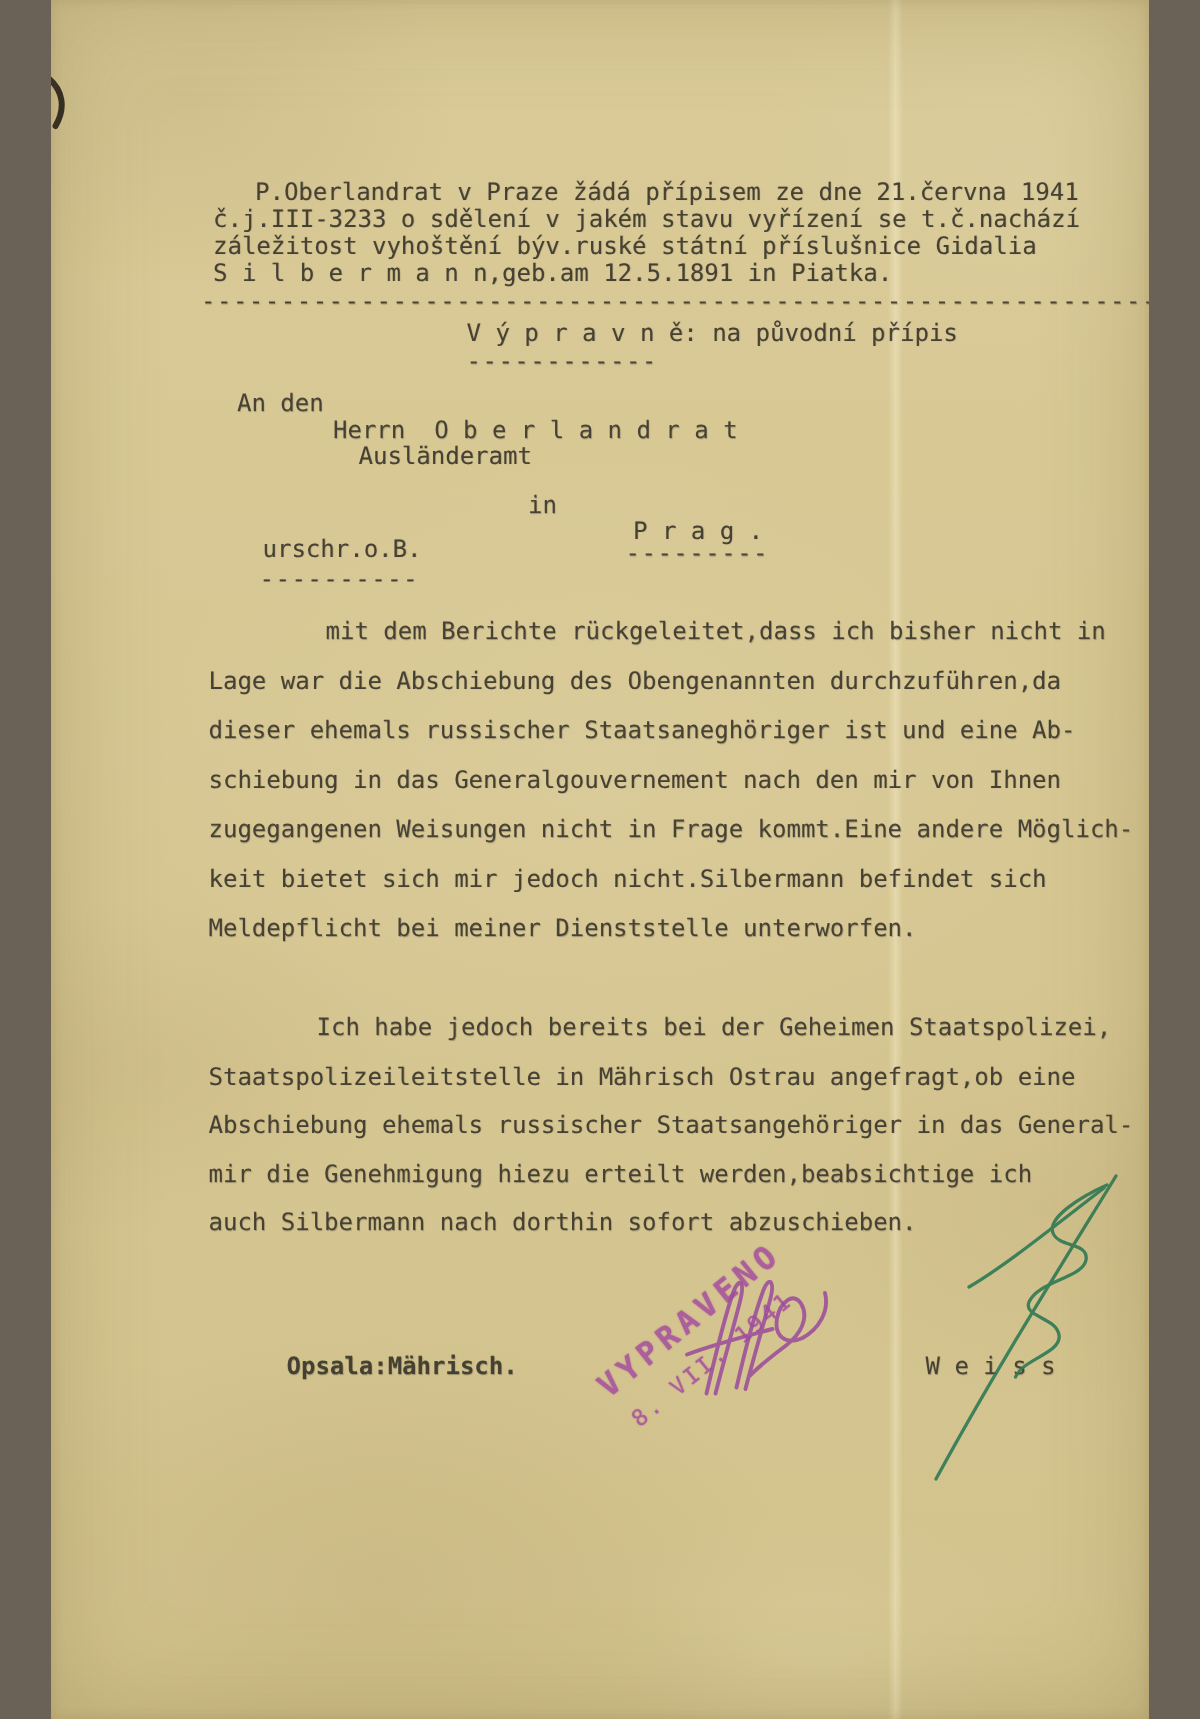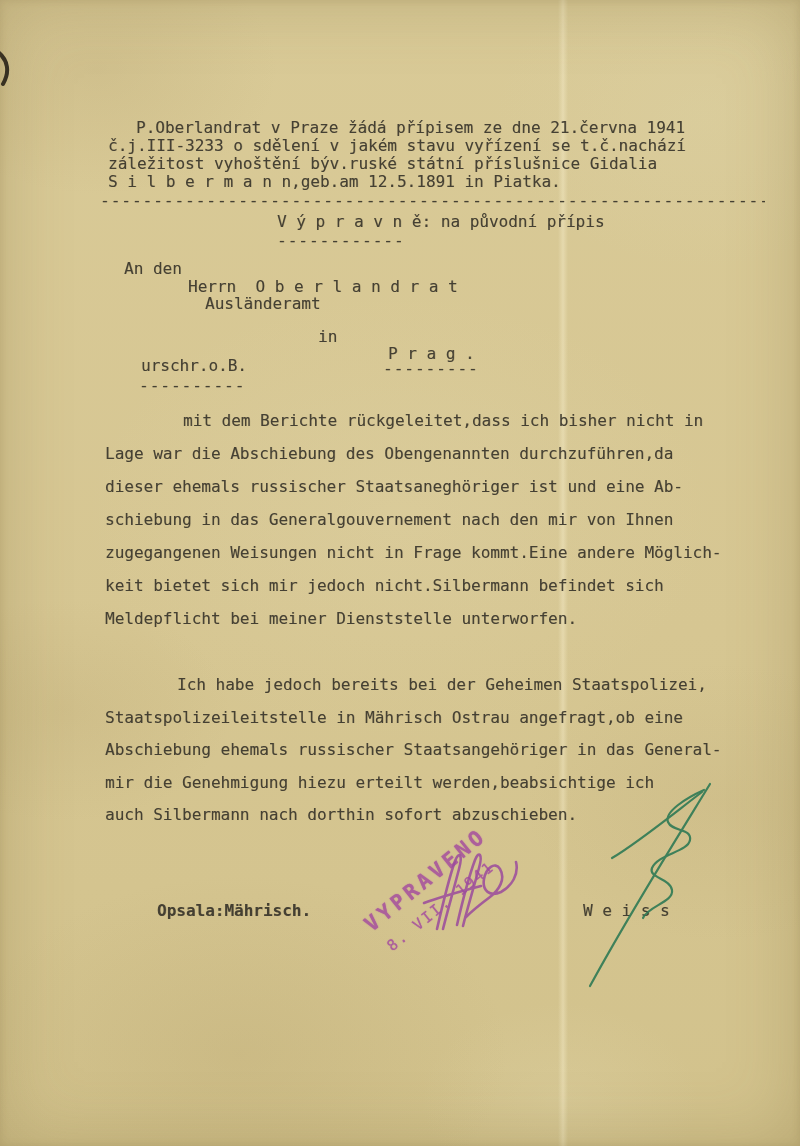--- a/index.html
+++ b/index.html
@@ -1,18 +1,18 @@
 <!DOCTYPE html>
 <html><head>
 <meta charset="utf-8">
 <style>
   html,body{margin:0;padding:0;background:#6b6257;}
   .paper{
     position:relative;
-    width:800px;height:1146px;
+    width:732px;height:1146px;
     margin:0 auto;
     background-color:#d8c996;
     background-image:
       radial-gradient(ellipse 260px 180px at 12% 6%, rgba(167,146,96,.18), transparent 70%),
       radial-gradient(ellipse 300px 220px at 88% 10%, rgba(221,211,168,.30), transparent 70%),
       radial-gradient(ellipse 420px 300px at 50% 45%, rgba(228,217,176,.22), transparent 75%),
       radial-gradient(ellipse 240px 160px at 8% 62%, rgba(166,144,92,.14), transparent 70%),
       radial-gradient(ellipse 280px 200px at 90% 70%, rgba(168,147,97,.12), transparent 70%),
       radial-gradient(ellipse 360px 240px at 30% 92%, rgba(164,142,90,.16), transparent 75%),
       radial-gradient(ellipse 200px 140px at 70% 96%, rgba(226,216,174,.25), transparent 70%),

